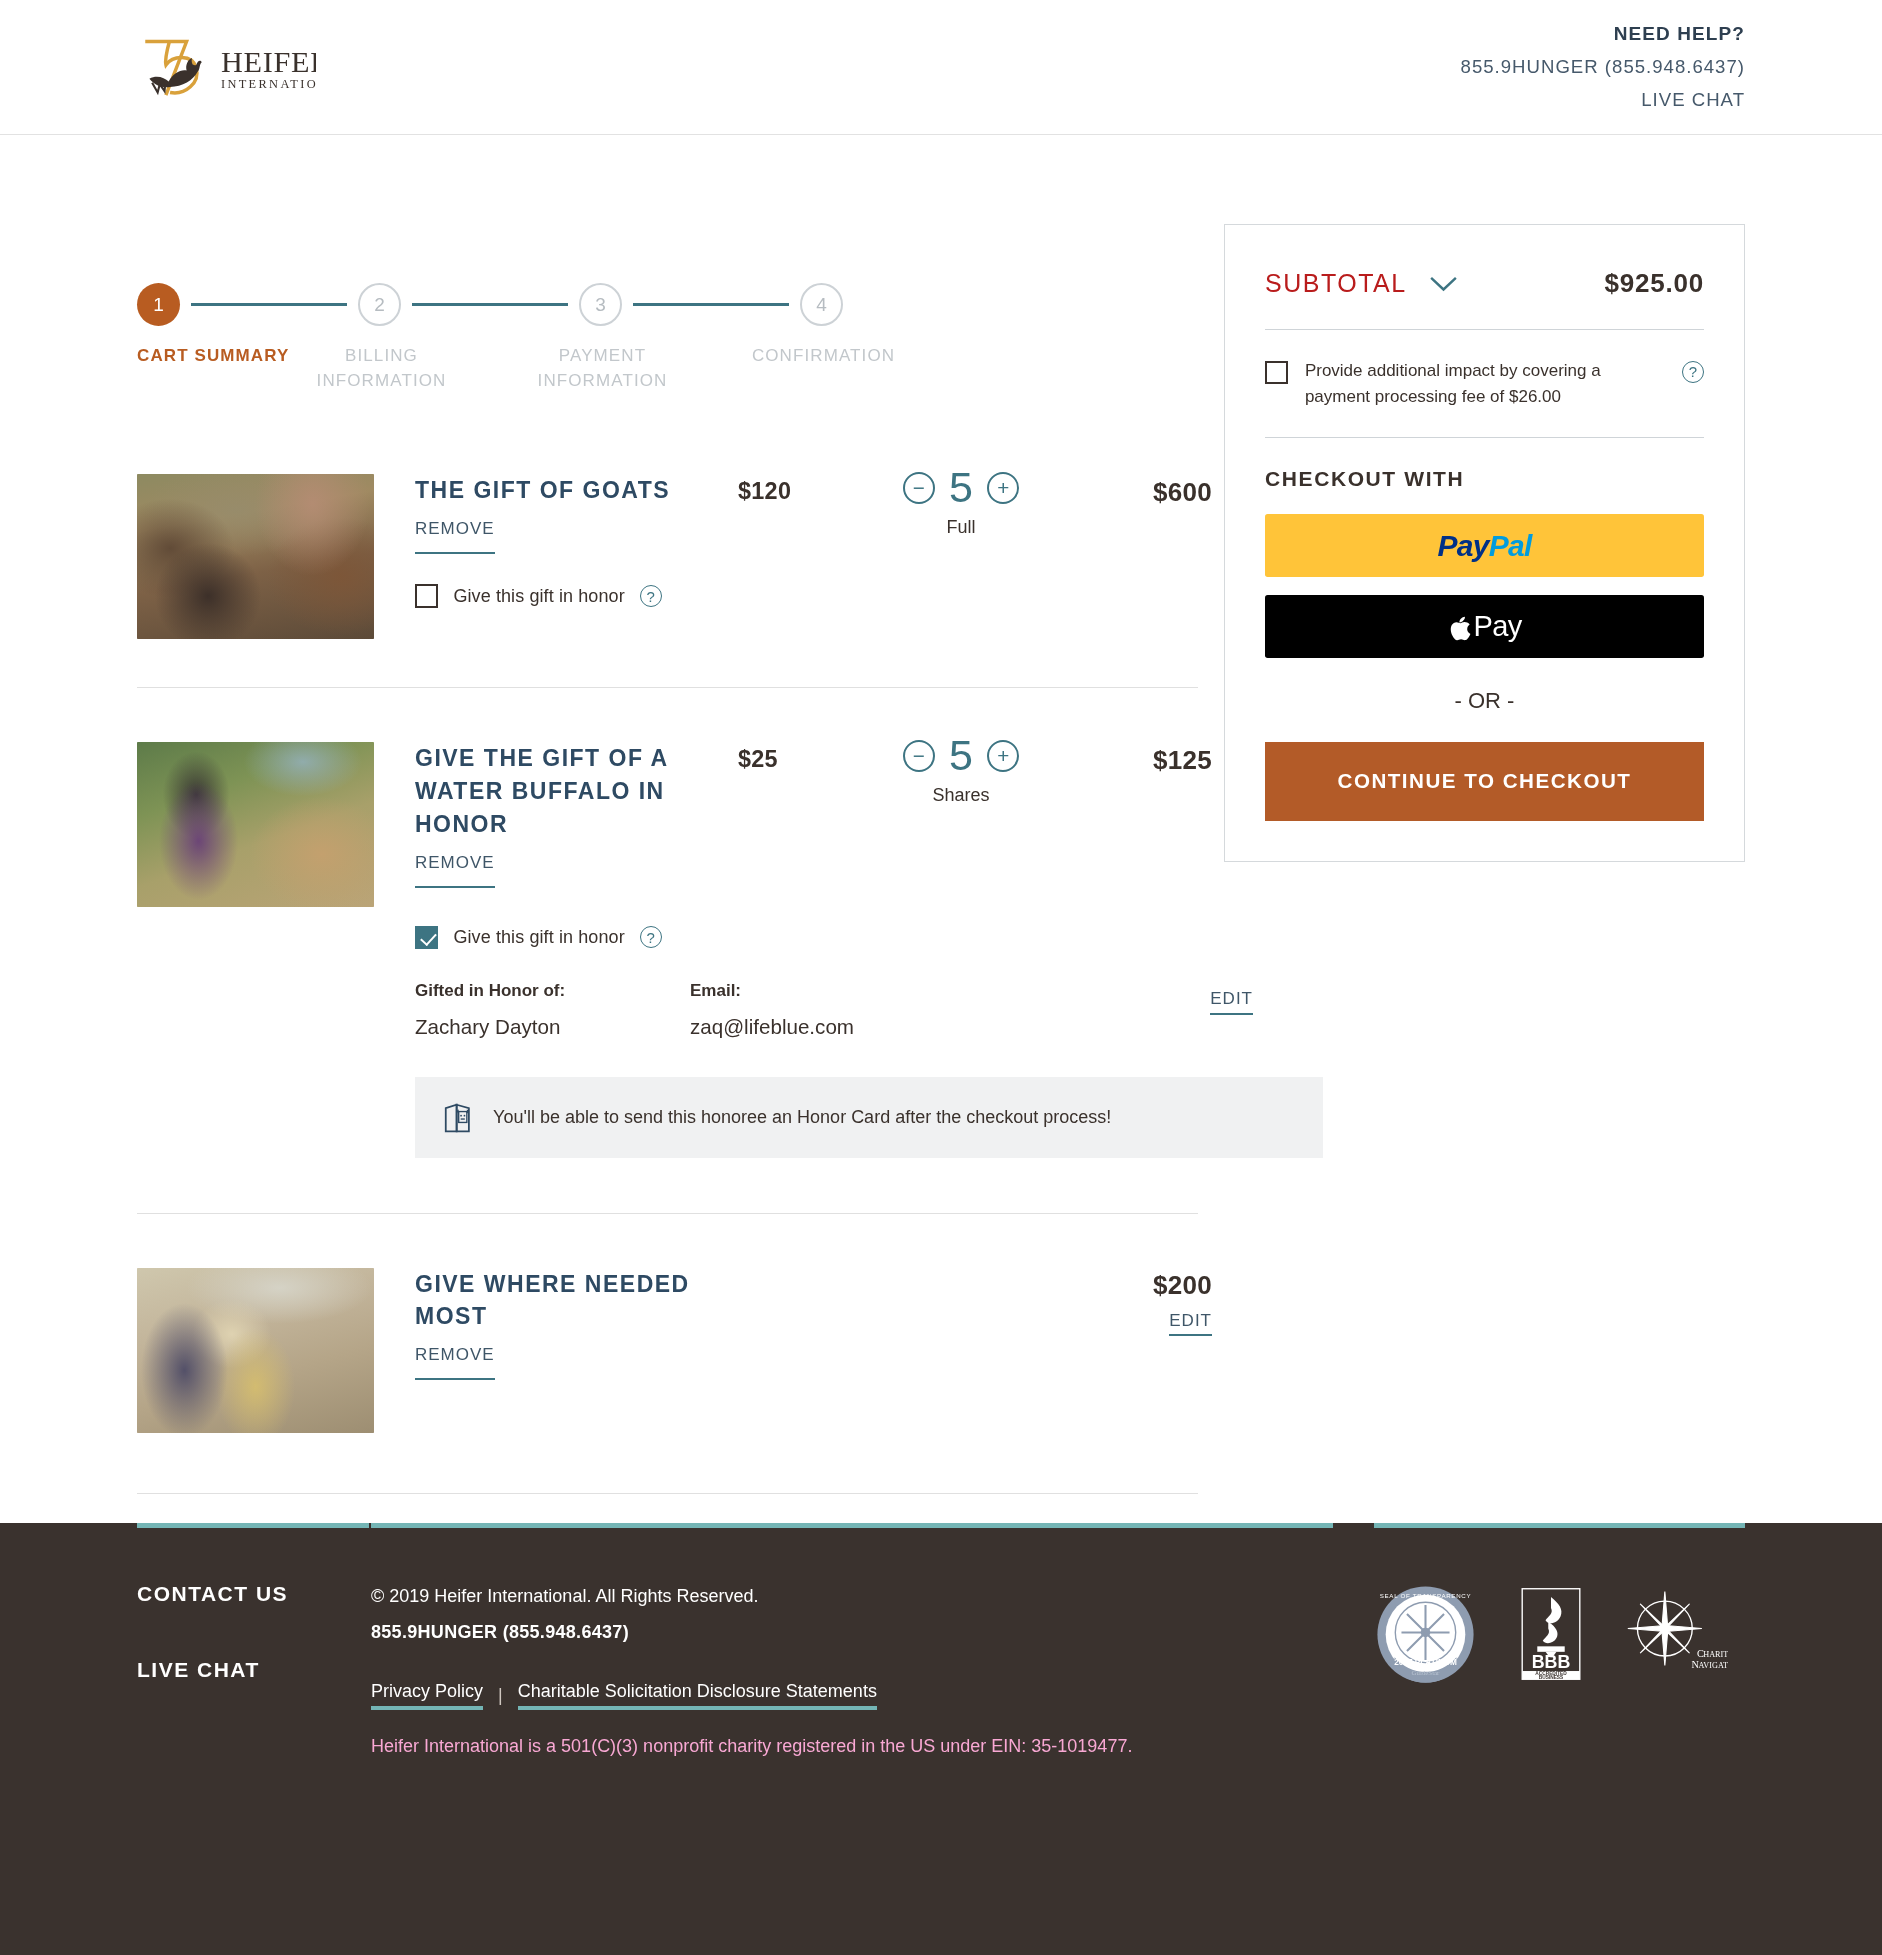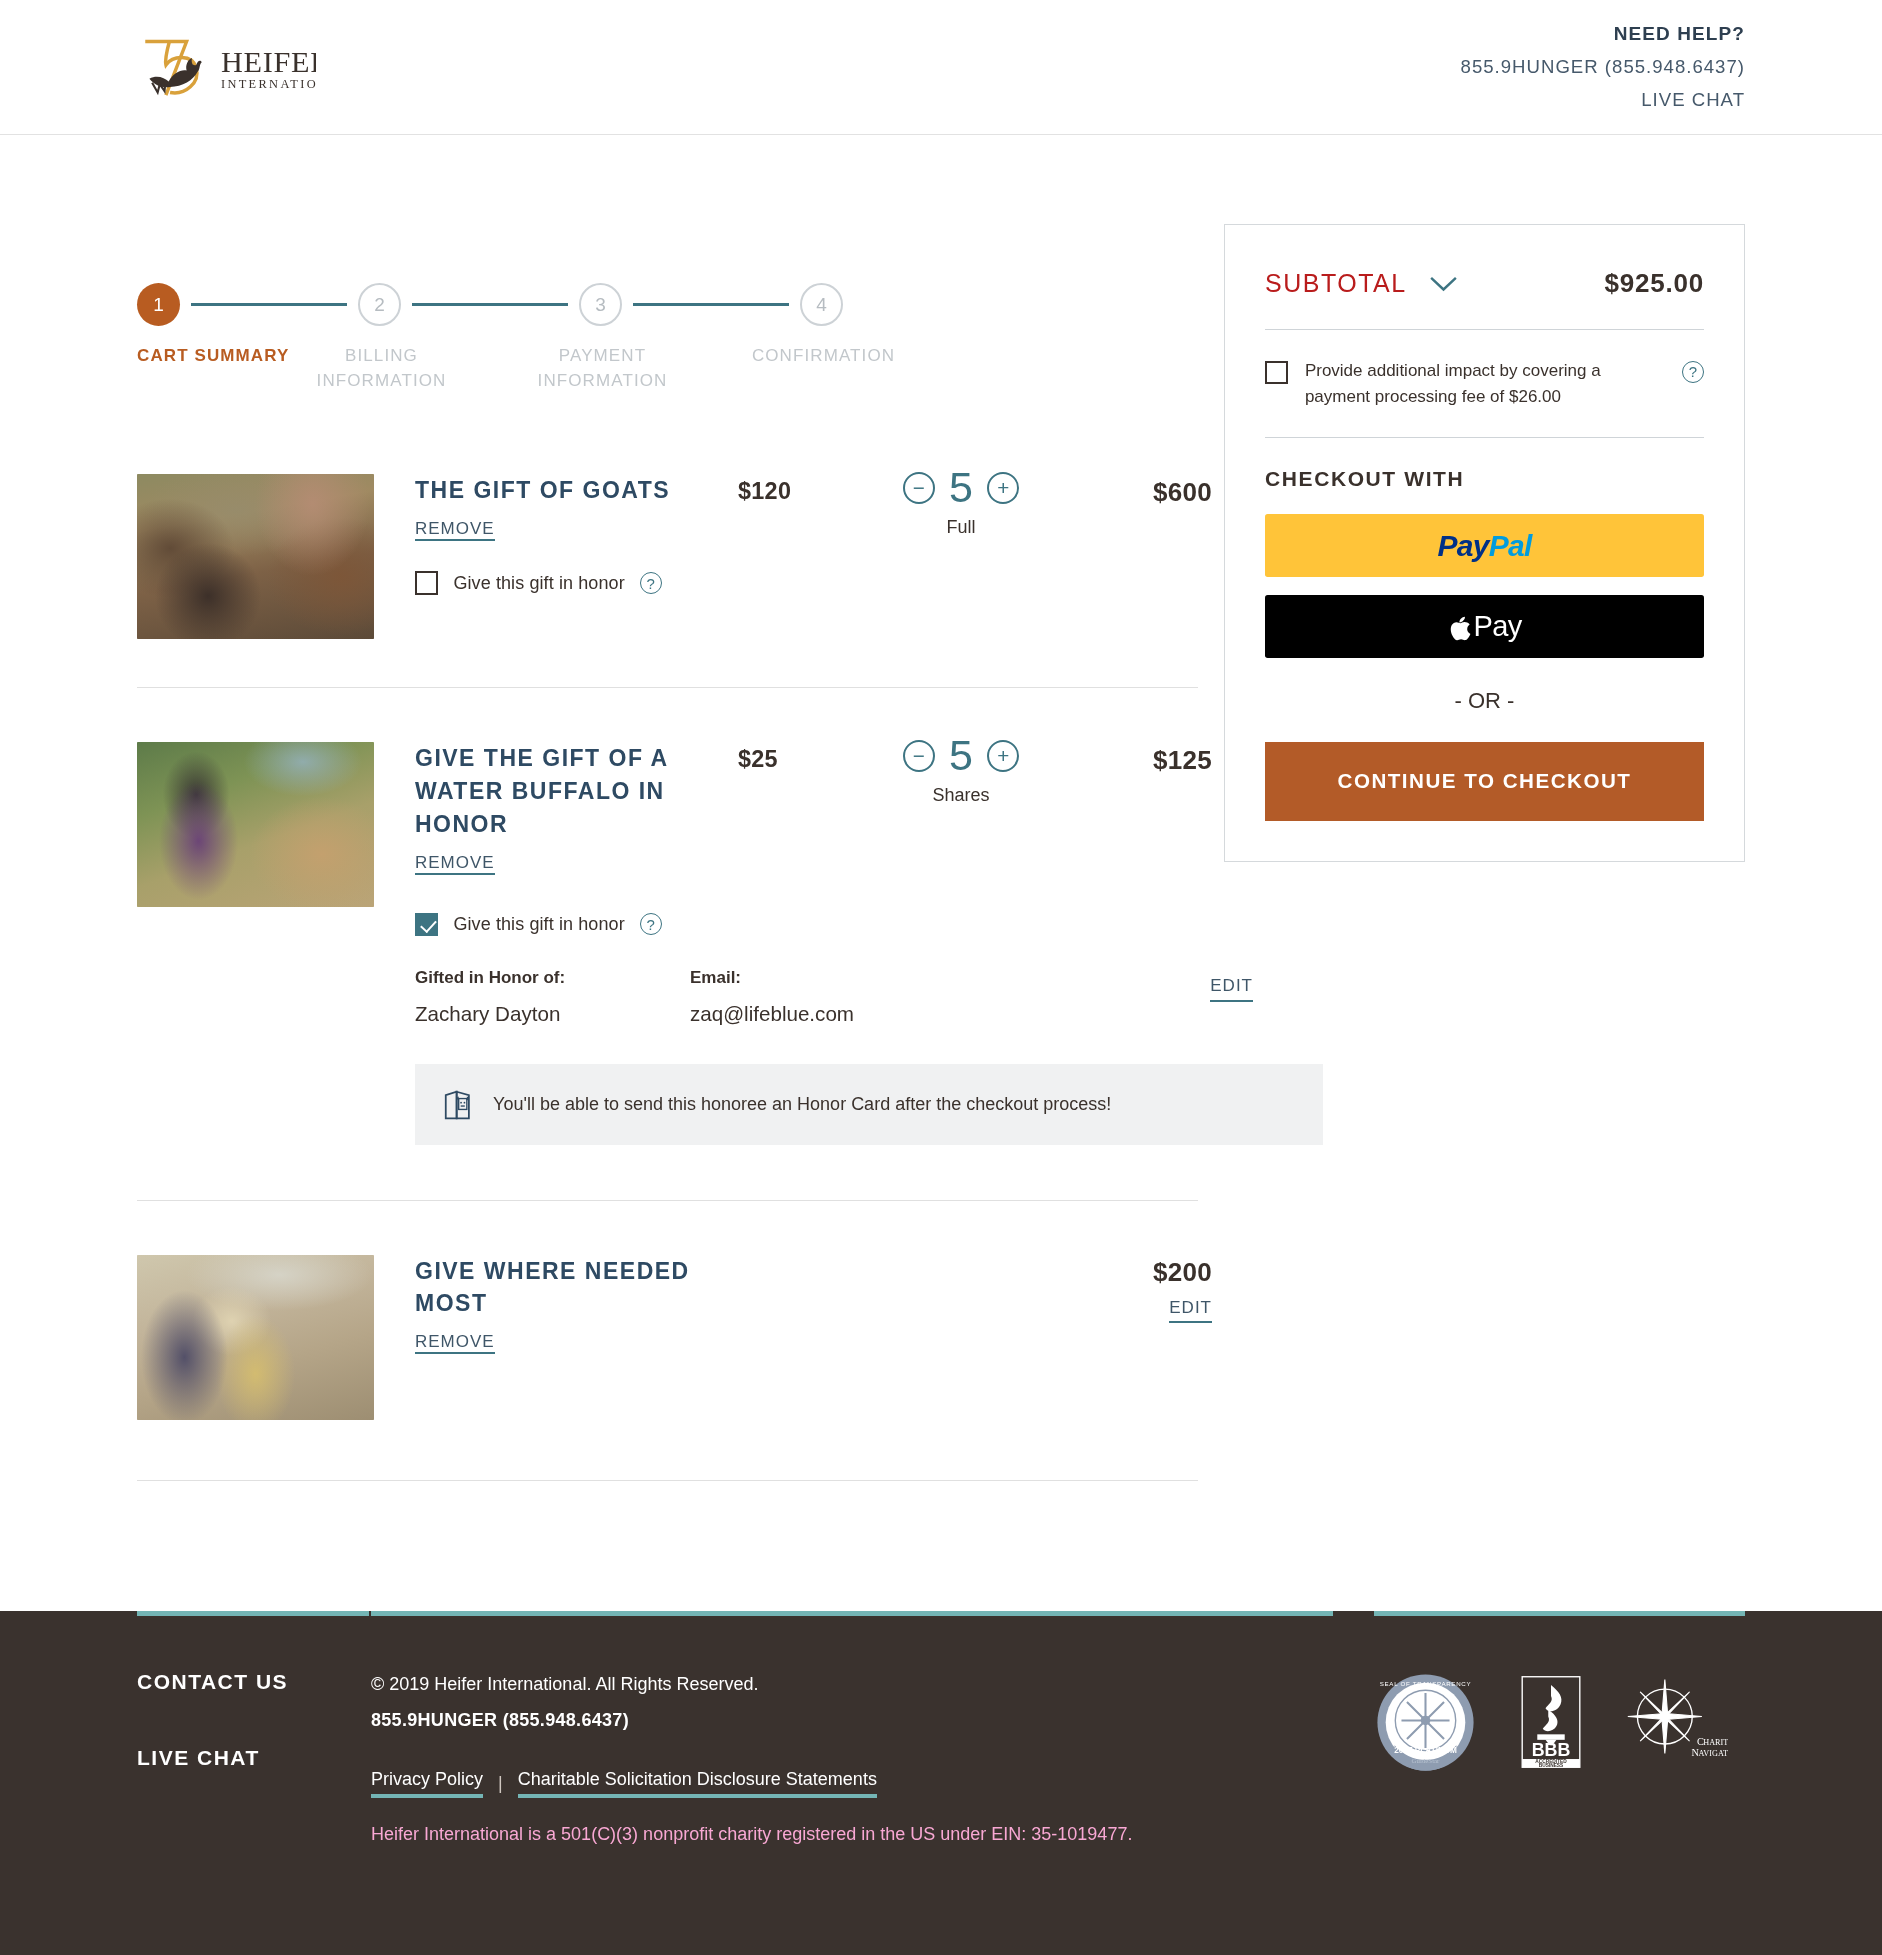--- a/index.html
+++ b/index.html
@@ -122,21 +122,21 @@
 
   .item-body { flex: 1; padding-left: 41px; position: relative; }
   .item-title {
     font-size: 23px; font-weight: bold; color: #2e4a63;
     letter-spacing: 1.5px; line-height: 1.42; max-width: 295px;
     text-transform: uppercase;
   }
   .remove-link {
     display: inline-block; margin-top: 12.4px;
     font-size: 17px; letter-spacing: 1px; color: #3f5668;
-    border-bottom: 2.7px solid #3d7482; padding-bottom: 0;
+    border-bottom: 2.7px solid #3d7482; padding-bottom: 13px;
     cursor: pointer; text-transform: uppercase;
   }
 
   .honor-check-row { display: flex; align-items: center; gap: 15px; margin-top: 30px; }
   .cbx {
     width: 23.4px; height: 23.4px; border: 2.1px solid #3a312c; background: #fff;
     flex: none; cursor: pointer; position: relative;
   }
   .cbx.checked { background: #3d7482; border-color: #3d7482; }
   .cbx.checked::after {
@@ -222,21 +222,21 @@
   .cta-btn {
     background: #b35b28; color: #fff; height: 79px;
     display: flex; align-items: center; justify-content: center;
     font-size: 20.6px; font-weight: bold; letter-spacing: 1.5px; cursor: pointer;
     margin-bottom: 40px;
   }
 
   
   .site-footer {
     position: absolute; left: 0; right: 0; bottom: 0;
-    background: #3a322e; padding: 0 137px; height: 344px;
+    background: #3a322e; padding: 0 137px; height: 432px;
   }
   .footer-grid { display: flex; padding-top: 0; }
   .fcol-1 { width: 234px; padding-right: 41px; }
   .fcol-2 { flex: 1; padding-right: 41px; }
   .fcol-3 { width: 371px; }
   .frule { height: 4.8px; background: #74b5b5; margin-bottom: 55px; }
   .fcol-1 .frule { width: 232px; }
   .fcol-3 .frule { width: 371px; }
   .f-head {
     color: #fff; font-size: 21px; font-weight: bold; letter-spacing: 1.5px;

